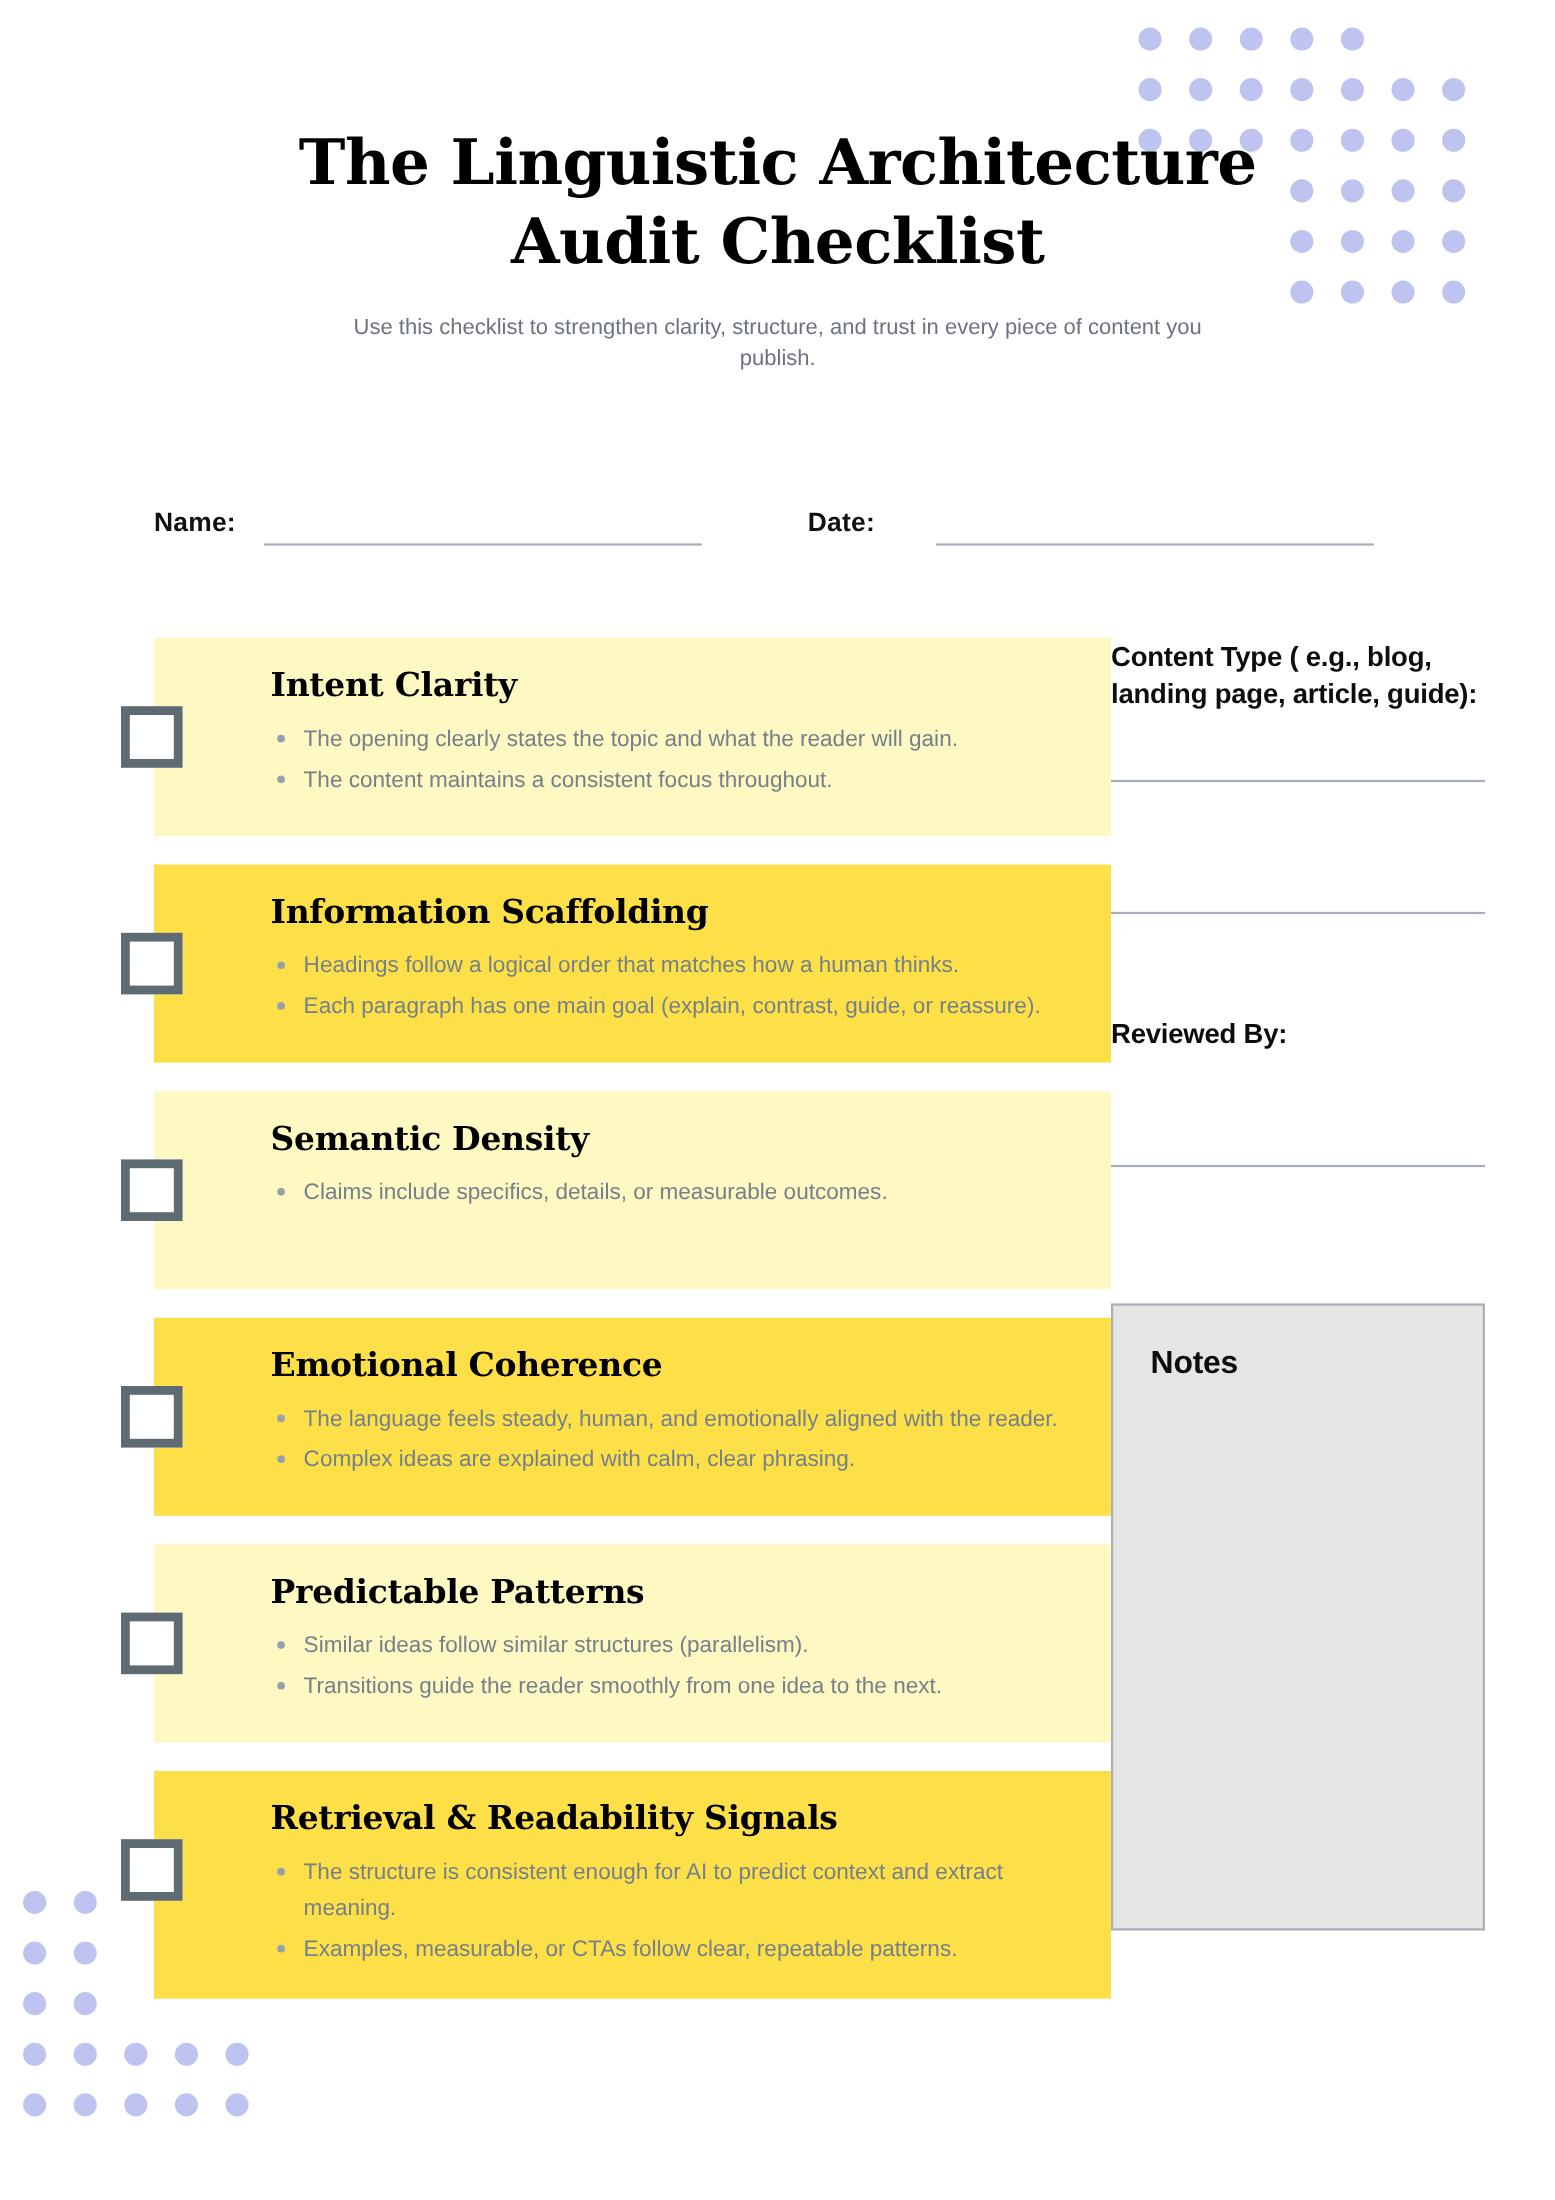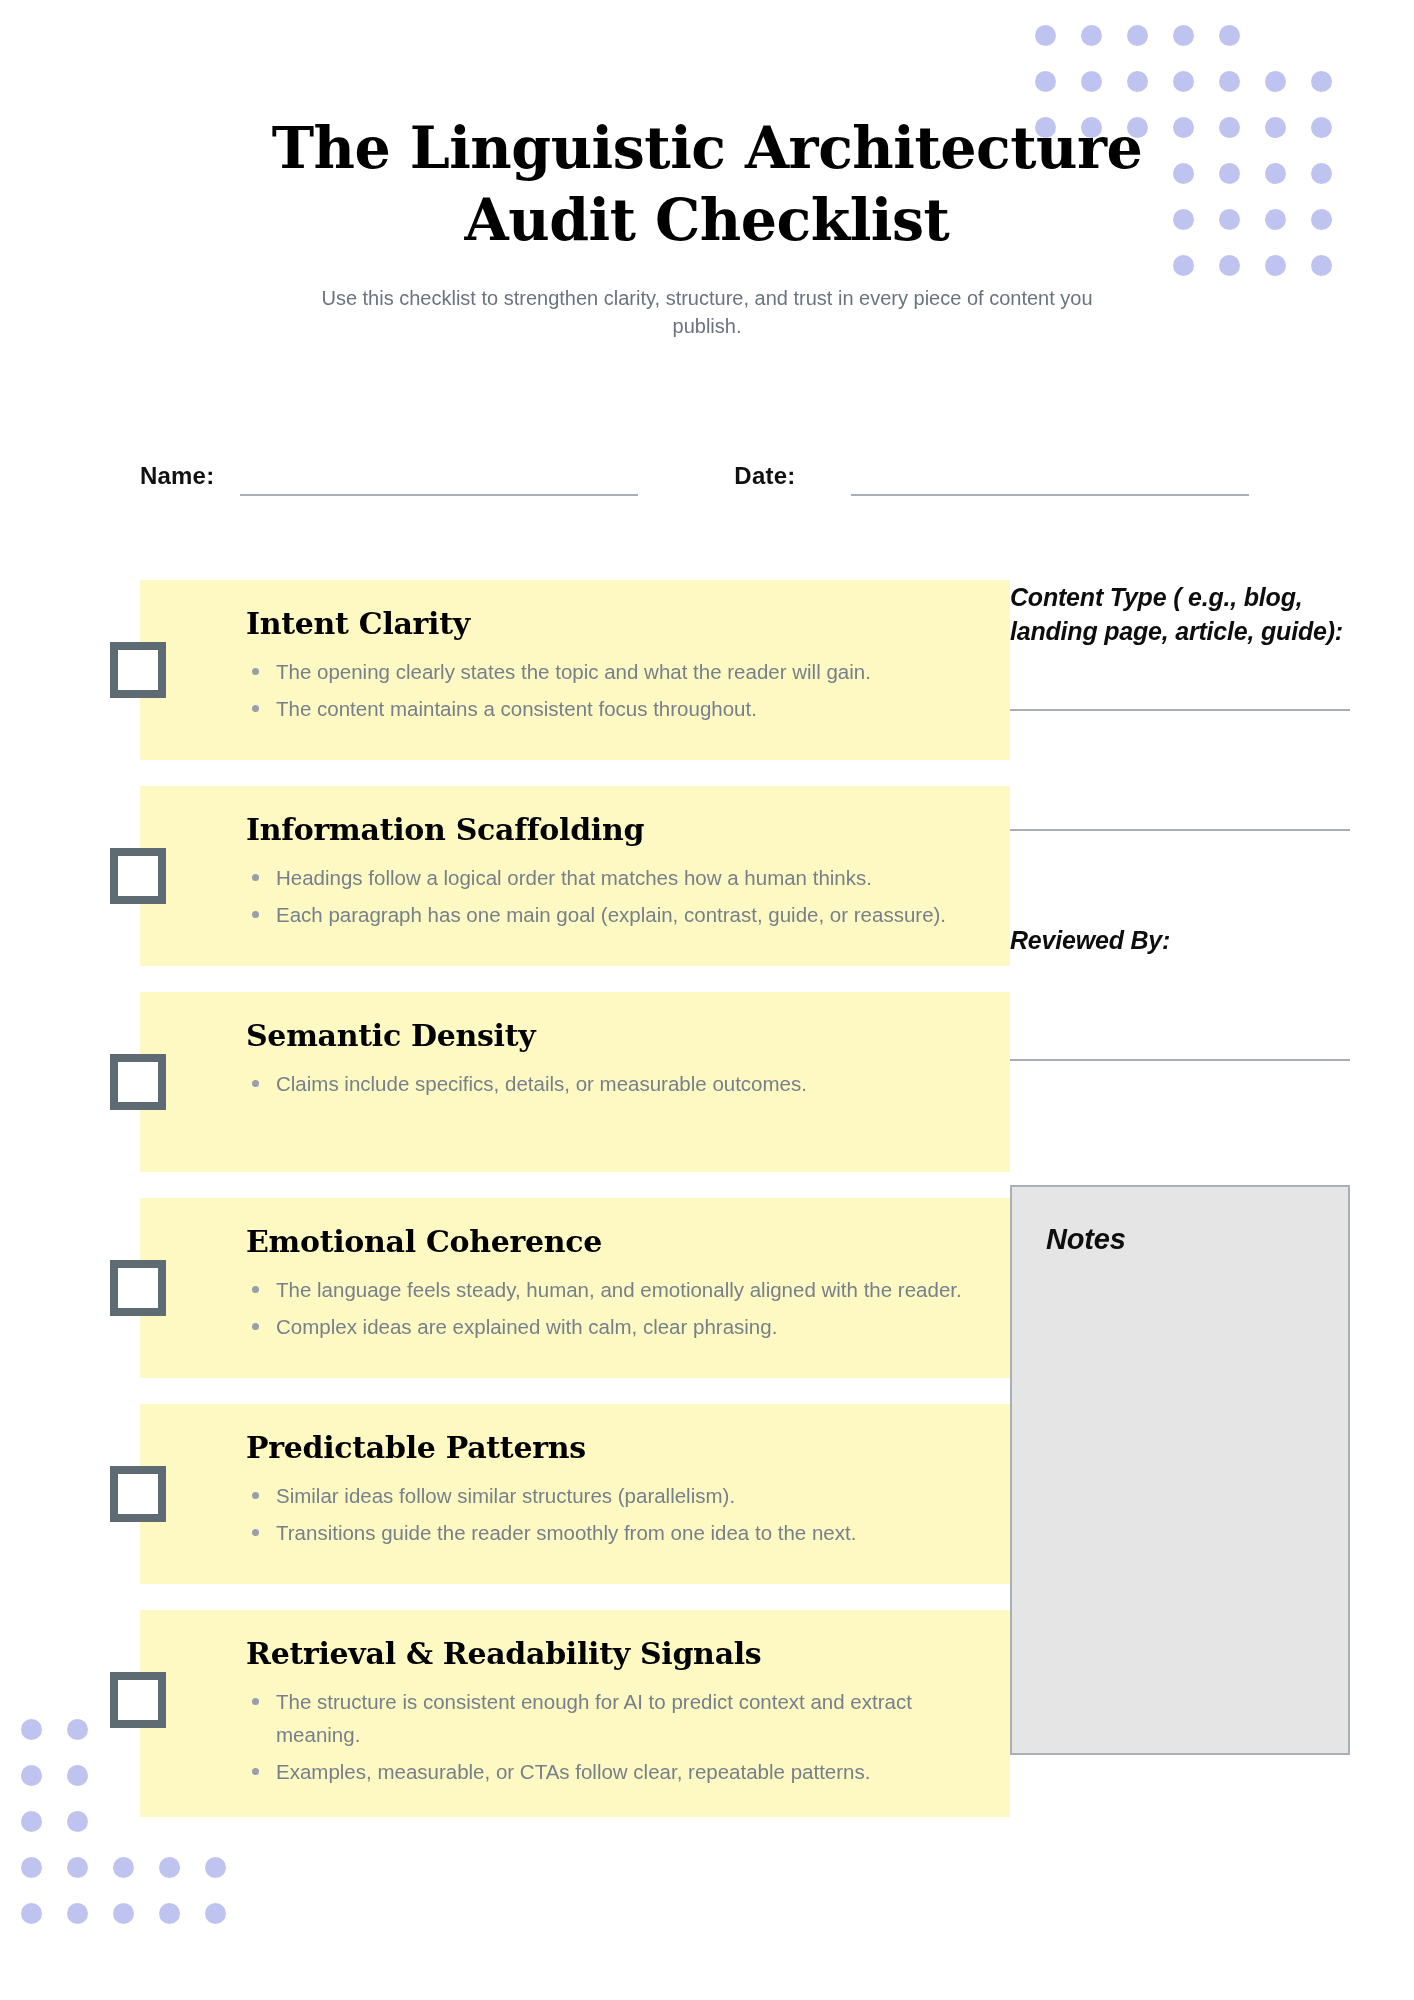--- a/index.html
+++ b/index.html
@@ -91,21 +91,21 @@
   .checklist { width: 1010px; padding-left: 140px; }
 
   
   .card {
     position: relative;
     margin-bottom: 26px;
     padding: 26px 30px 24px 106px;
     min-height: 180px;
   }
   .card.lavender { background: #fef9c3; }
-  .card.grayblue { background: #fef9c3; }
+  .card.grayblue { background: #fde047; }
 
   .card-check {
     position: absolute;
     left: -30px;
     top: 62px;
     width: 56px;
     height: 56px;
     background: #ffffff;
     border: 8px solid #5f6b72;
   }
@@ -136,21 +136,20 @@
     width: 7px; height: 7px;
     border-radius: 50%;
     background: #96a0aa;
   }
 
   
   .sidebar {
     width: 340px;
     padding-left: 0;
     position: relative;
-    font-style: italic;
   }
 
   .side-heading {
     font-size: 25px;
     font-weight: bold;
     color: #0d0d0d;
     line-height: 1.37;
     letter-spacing: -0.2px;
   }
 

